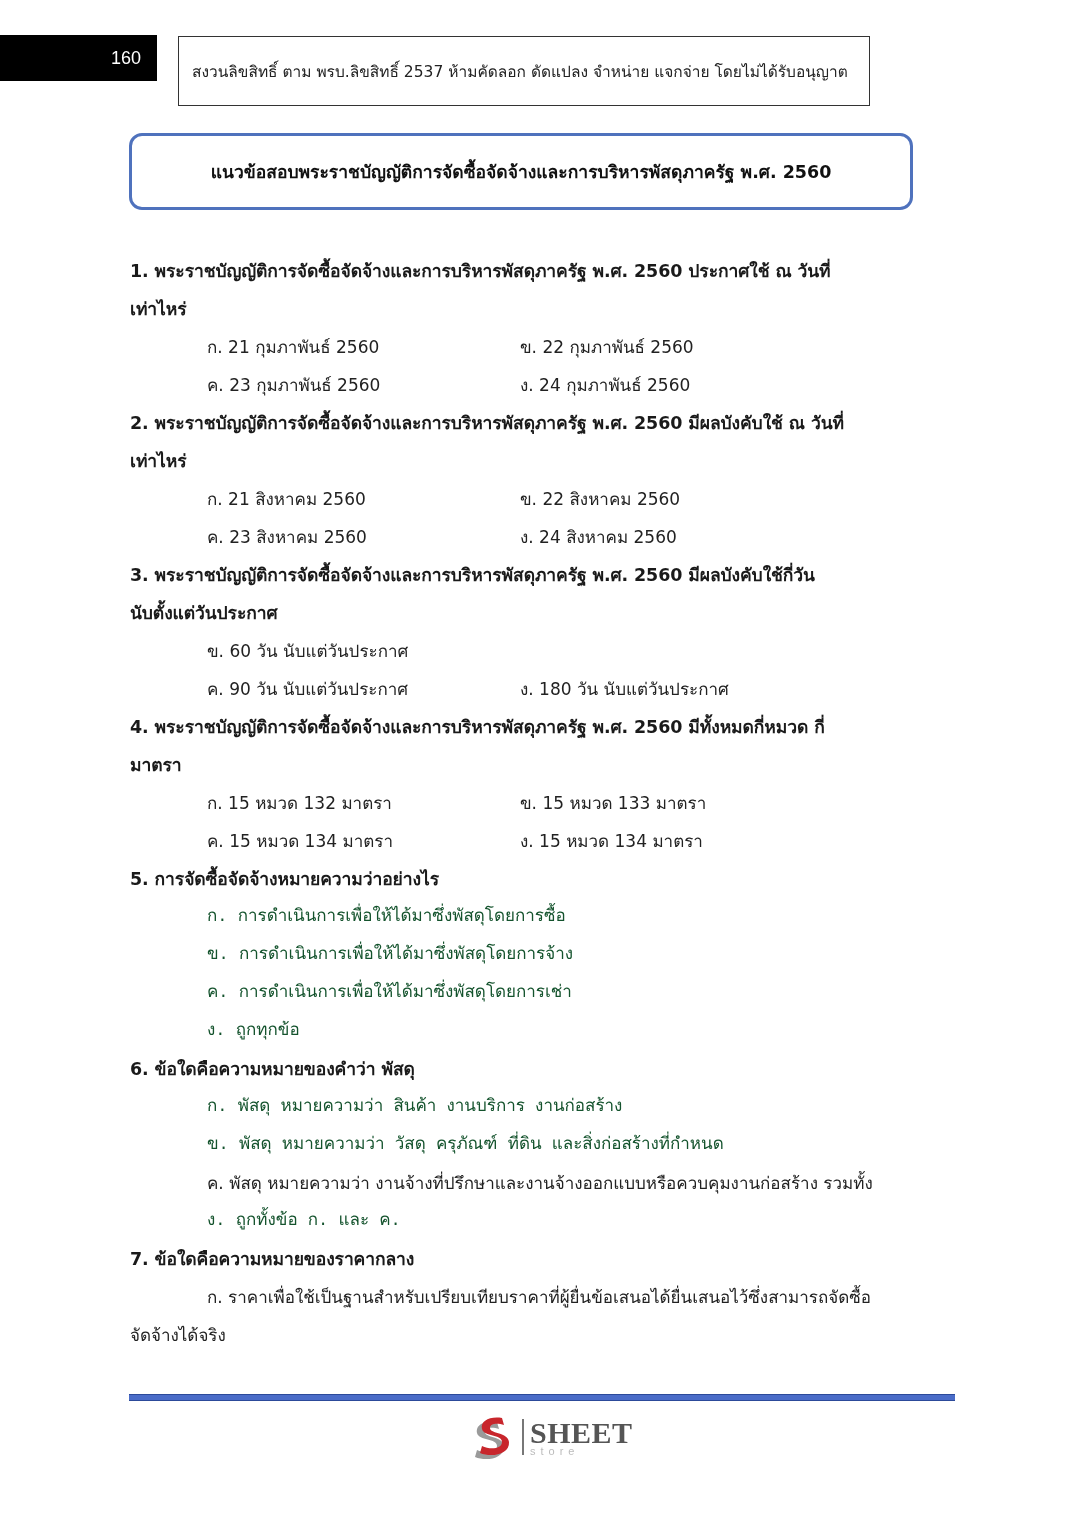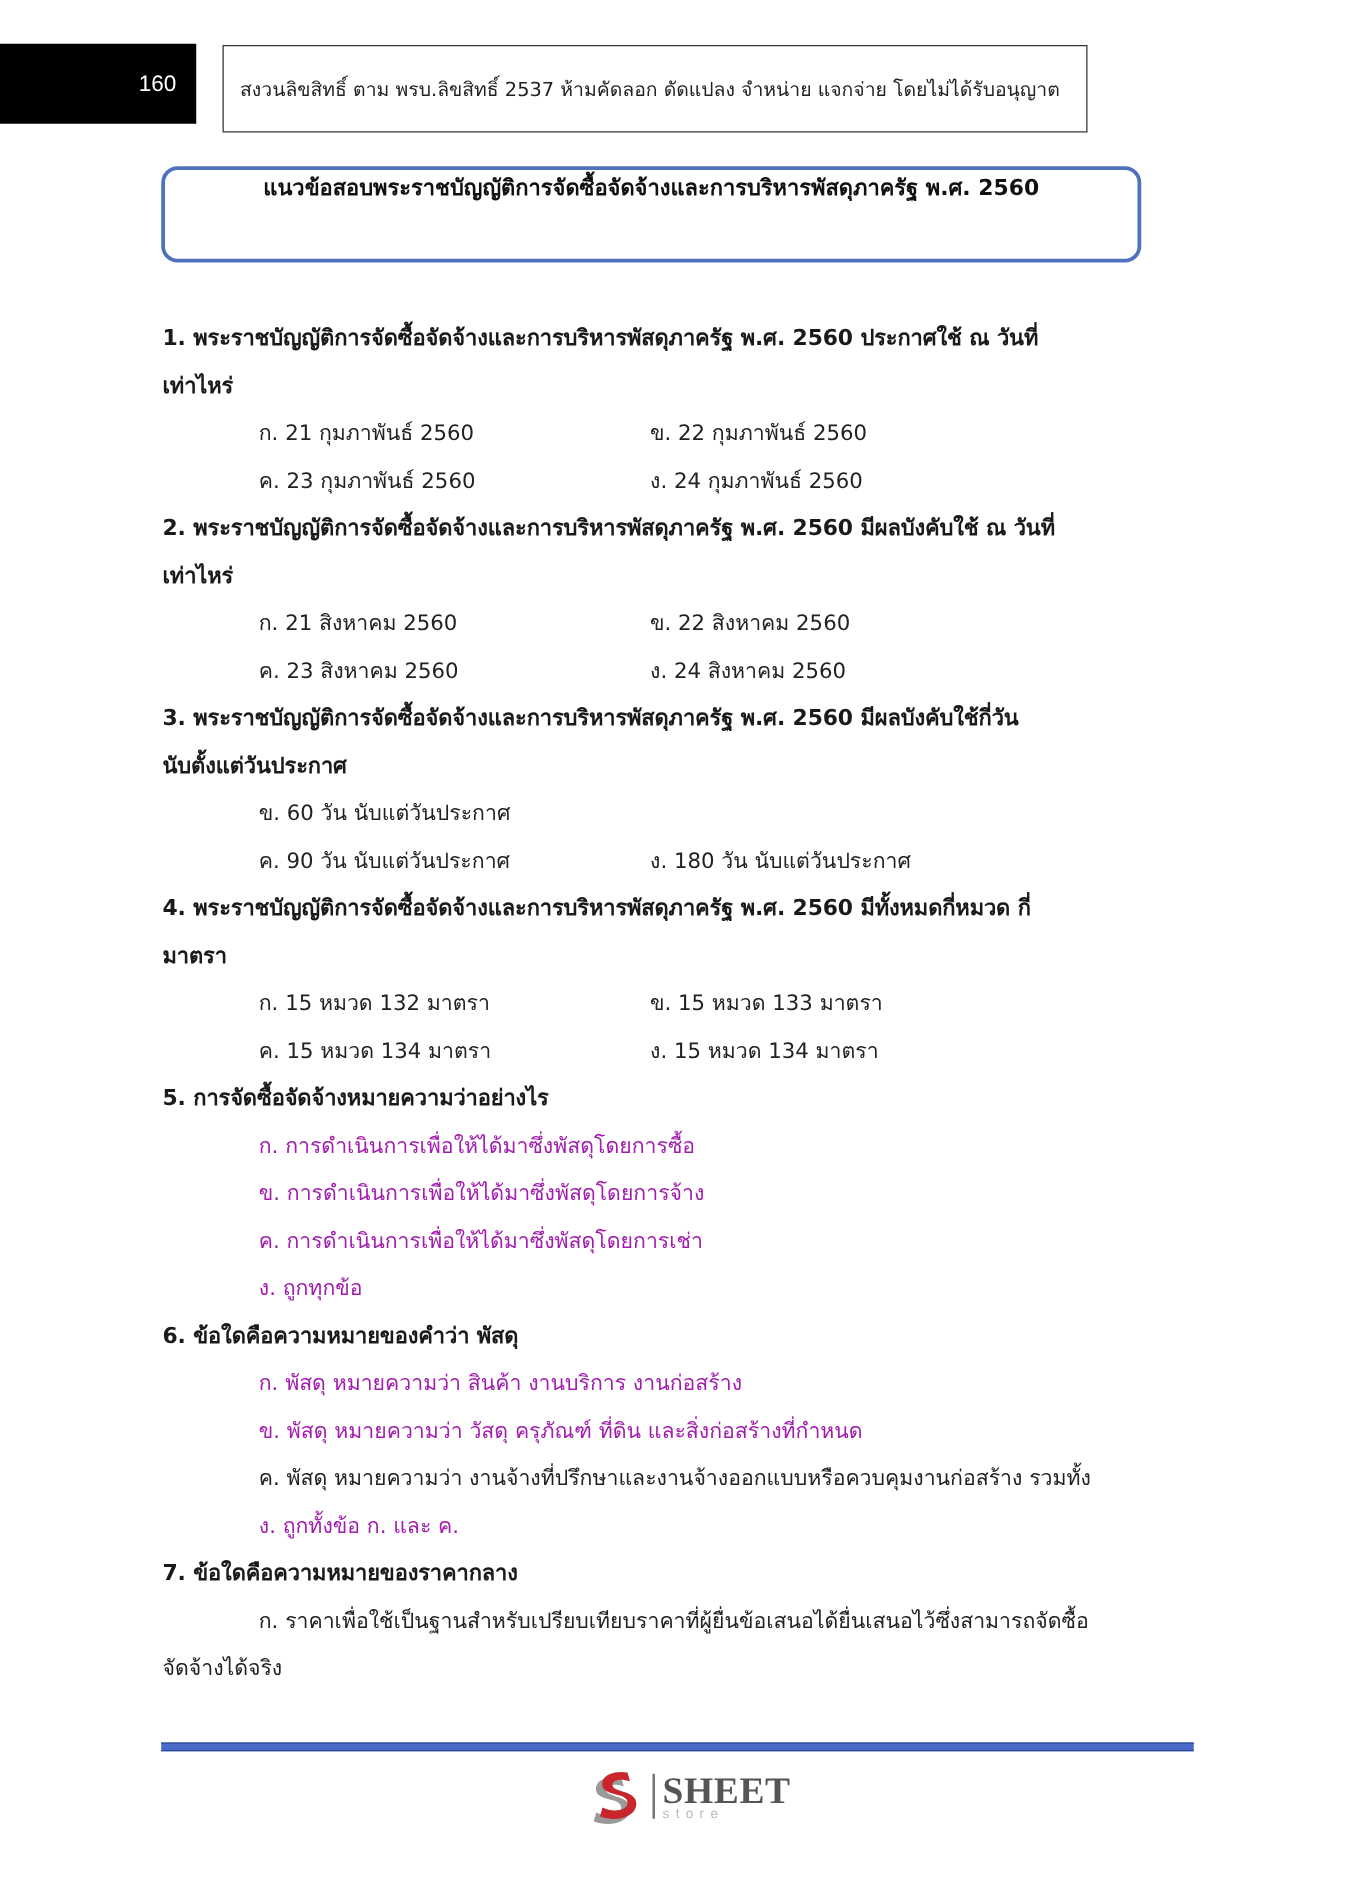--- a/index.html
+++ b/index.html
@@ -2,48 +2,48 @@
 <html><head>
 <meta charset="utf-8">
 <style>
   html, body { margin: 0; padding: 0; background: #ffffff; }
   body {
     width: 1076px; height: 1522px; position: relative; overflow: hidden;
     font-family: "DejaVu Sans", "Liberation Sans", sans-serif;
     color: #1a1a1a;
   }
   .page-num-block {
-    position: absolute; left: 0; top: 35px; width: 157px; height: 64px;
+    position: absolute; left: 0; top: 35px; width: 157px; height: 46px;
     background: #000; color: #fff;
     display: flex; align-items: center; justify-content: flex-end;
     padding-right: 16px; box-sizing: border-box;
     font-size: 18px; font-family: "Liberation Sans", sans-serif;
   }
   .copyright-box {
     position: absolute; left: 178px; top: 36px; width: 692px; height: 70px;
     border: 1.5px solid #333; box-sizing: border-box;
     display: flex; align-items: center; padding-left: 13px;
     font-size: 15.5px; color: #222; white-space: nowrap; overflow: hidden;
   }
   .title-box {
     position: absolute; left: 129px; top: 133px; width: 784px; height: 77px;
     border: 3px solid #4f72bd; border-radius: 13px; box-sizing: border-box;
-    display: flex; align-items: flex-start; justify-content: center;
+    display: flex; align-items: center; justify-content: center;
     font-size: 17.5px; font-weight: bold; color: #111;
   }
   .content {
     position: absolute; left: 130px; top: 252px; width: 785px;
   }
   .line {
     height: 38px; line-height: 38px; white-space: nowrap; font-size: 17px;
   }
   .q { font-weight: bold; font-size: 17.5px; letter-spacing: -0.1px; }
   .opt-row { display: flex; padding-left: 77px; font-size: 17px; color: #222; }
   .opt-row .col1 { width: 313px; }
-  .opt-single { padding-left: 77px; color: #a21caf; }
+  .opt-single { padding-left: 77px; color: #14532d; font-family: Liberation Mono, monospace; }
   .opt-wrap { padding-left: 77px; color: #222; }
   .opt-cont { padding-left: 0; color: #222; }
   .bottom-bar {
     position: absolute; left: 129px; top: 1394px; width: 826px; height: 7px;
     background: #4a6cc8; border-top: 1px solid #2c4a9a; border-bottom: 1px solid #2c4a9a;
     box-sizing: border-box;
   }
   .logo {
     position: absolute; left: 470px; top: 1412px; height: 50px;
     display: flex; align-items: center;

